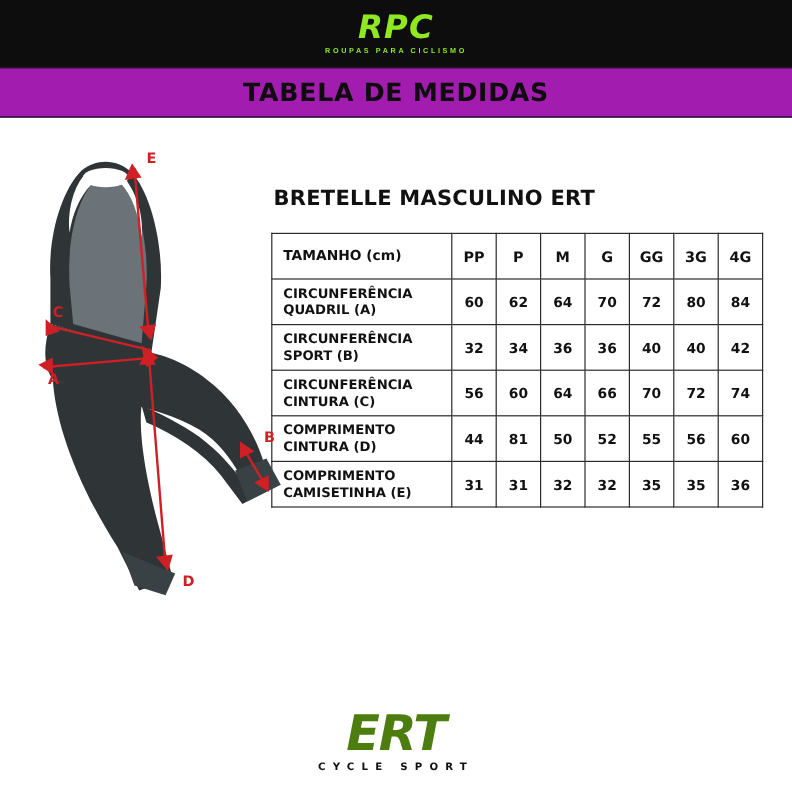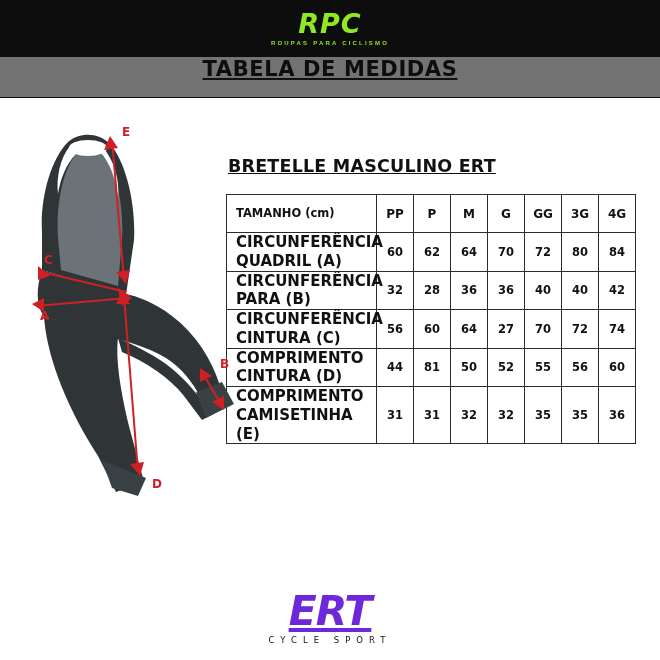--- a/index.html
+++ b/index.html
@@ -49,27 +49,26 @@
     margin-top: 3px;
     font-size: 6px;
     font-weight: bold;
     letter-spacing: 2.2px;
     color: #8fe821;
   }
 
   
   .titleband {
     height: 40px;
-    background: #737373;
+    background: #a21caf;
     display: flex;
-    align-items: flex-start;
+    align-items: center;
     justify-content: center;
     border-top: 1px solid #0d0d0d;
     border-bottom: 1px solid #0d0d0d;
-    text-decoration: underline;
   }
   .titleband h1 {
     margin: 0;
     font-size: 21px;
     font-weight: bold;
     letter-spacing: 0.6px;
     color: #0d0d0d;
     font-family: "DejaVu Sans", sans-serif;
   }
 
@@ -95,21 +94,20 @@
     padding: 58px 24px 0 4px;
     box-sizing: border-box;
   }
   .prod-title {
     font-size: 17.5px;
     font-weight: bold;
     letter-spacing: 0.2px;
     color: #111111;
     margin: 0 0 18px 2px;
     font-family: "DejaVu Sans", sans-serif;
-    text-decoration: underline;
   }
 
   table.sizes {
     border-collapse: collapse;
     width: 100%;
     table-layout: fixed;
     padding-left: 45px;
   }
   table.sizes th, table.sizes td {
     border: 1px solid #2b2b2b;
@@ -119,21 +117,21 @@
     font-family: "DejaVu Sans", sans-serif;
     color: #111111;
     height: 37px;
     padding: 0;
   }
   table.sizes th.rowhead, table.sizes td.rowhead {
     text-align: left;
     padding-left: 9px;
     width: 140px;
     line-height: 1.25;
-    font-size: 15px;
+    font-size: 11px;
   }
   table.sizes th.rowhead {
     font-size: 11.5px;
   }
   table.sizes th.sizecol {
     width: 36px;
     font-size: 12px;
   }
 
   
@@ -148,29 +146,28 @@
   .ert-logo {
     text-align: center;
     line-height: 1;
   }
   .ert-main {
     font-family: "DejaVu Sans", sans-serif;
     font-style: italic;
     font-weight: bold;
     font-size: 41px;
     letter-spacing: -1px;
-    color: #6d28d9;
+    color: #4d7c0f;
     display: block;
-    text-decoration: underline;
   }
   .ert-sub {
     display: block;
     margin-top: 4px;
     font-size: 8.5px;
-    font-weight: normal;
+    font-weight: bold;
     letter-spacing: 6px;
     color: #111111;
     font-family: "DejaVu Sans", sans-serif;
   }
 
   .measure-label {
     font-family: "DejaVu Sans", sans-serif;
     font-size: 12px;
     font-weight: bold;
     fill: #cf2026;
@@ -273,39 +270,39 @@
             <td>62</td>
             <td>64</td>
             <td>70</td>
             <td>72</td>
             <td>80</td>
             <td>84</td>
           </tr>
           <tr>
             <td class="rowhead">
               <span>CIRCUNFERÊNCIA</span><br>
-              <span>PARA (B)</span>
+              <span>SPORT (B)</span>
             </td>
             <td>32</td>
-            <td>28</td>
+            <td>34</td>
             <td>36</td>
             <td>36</td>
             <td>40</td>
             <td>40</td>
             <td>42</td>
           </tr>
           <tr>
             <td class="rowhead">
               <span>CIRCUNFERÊNCIA</span><br>
               <span>CINTURA (C)</span>
             </td>
             <td>56</td>
             <td>60</td>
             <td>64</td>
-            <td>27</td>
+            <td>66</td>
             <td>70</td>
             <td>72</td>
             <td>74</td>
           </tr>
           <tr>
             <td class="rowhead">
               <span>COMPRIMENTO</span><br>
               <span>CINTURA (D)</span>
             </td>
             <td>44</td>

